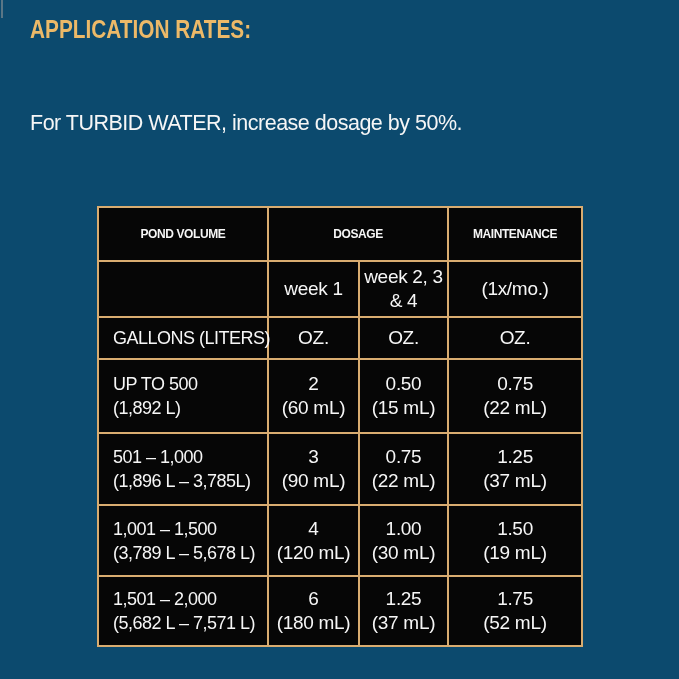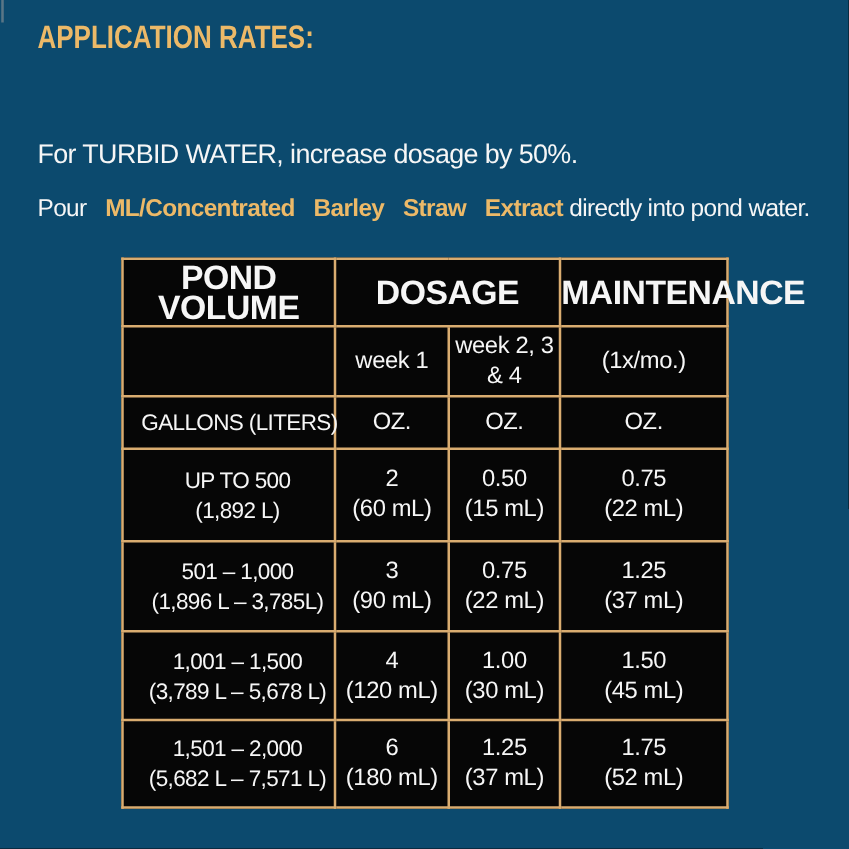--- a/index.html
+++ b/index.html
@@ -71,25 +71,25 @@
     vertical-align: middle;
     text-align: center;
     font-weight: normal;
     color: #f6f6f6;
     line-height: 24px;
     font-size: 19px;
     letter-spacing: -0.3px;
   }
   .dosage-table .col-head {
     font-weight: bold;
-    font-size: 27px;
+    font-size: 12px;
     letter-spacing: -0.4px;
   }
   .dosage-table .left-cell {
-    text-align: center;
+    text-align: left;
     padding-left: 14px;
     font-size: 18px;
     letter-spacing: -0.5px;
     white-space: nowrap;
   }
   .dosage-table .pond-head {
     text-align: center;
     padding-left: 0;
   }
   .r1 td { height: 52px; }
@@ -106,21 +106,20 @@
 
 <div class="page">
 
   <div class="artifact"></div>
 
   <div class="app-rates-title">APPLICATION RATES:</div>
 
 
   <div class="line line-turbid"><span>For </span><span class="bold-white">TURBID WATER</span><span>, increase dosage by 50%.</span></div>
 
-  <div class="line line-pour"><span class="pour-gaps"><span>Pour</span> <span class="gold-bold">ML/Concentrated Barley Straw Extract</span></span><span> directly into pond water.</span></div>
 
   <table class="dosage-table">
     <colgroup>
       <col style="width:170px">
       <col style="width:91px">
       <col style="width:89px">
       <col style="width:134px">
     </colgroup>
     <tbody>
         <tr class="r1">
@@ -187,21 +186,21 @@
       <td class="two-line">
             <div>4</div>
             <div>(120 mL)</div>
           </td>
       <td class="two-line">
             <div>1.00</div>
             <div>(30 mL)</div>
           </td>
       <td class="two-line">
             <div>1.50</div>
-            <div>(45 mL)</div>
+            <div>(19 mL)</div>
           </td>
     </tr>
 
     <tr class="r7">
       <td class="left-cell two-line">
             <div>1,501 – 2,000</div>
             <div>(5,682 L – 7,571 L)</div>
           </td>
       <td class="two-line">
             <div>6</div>

